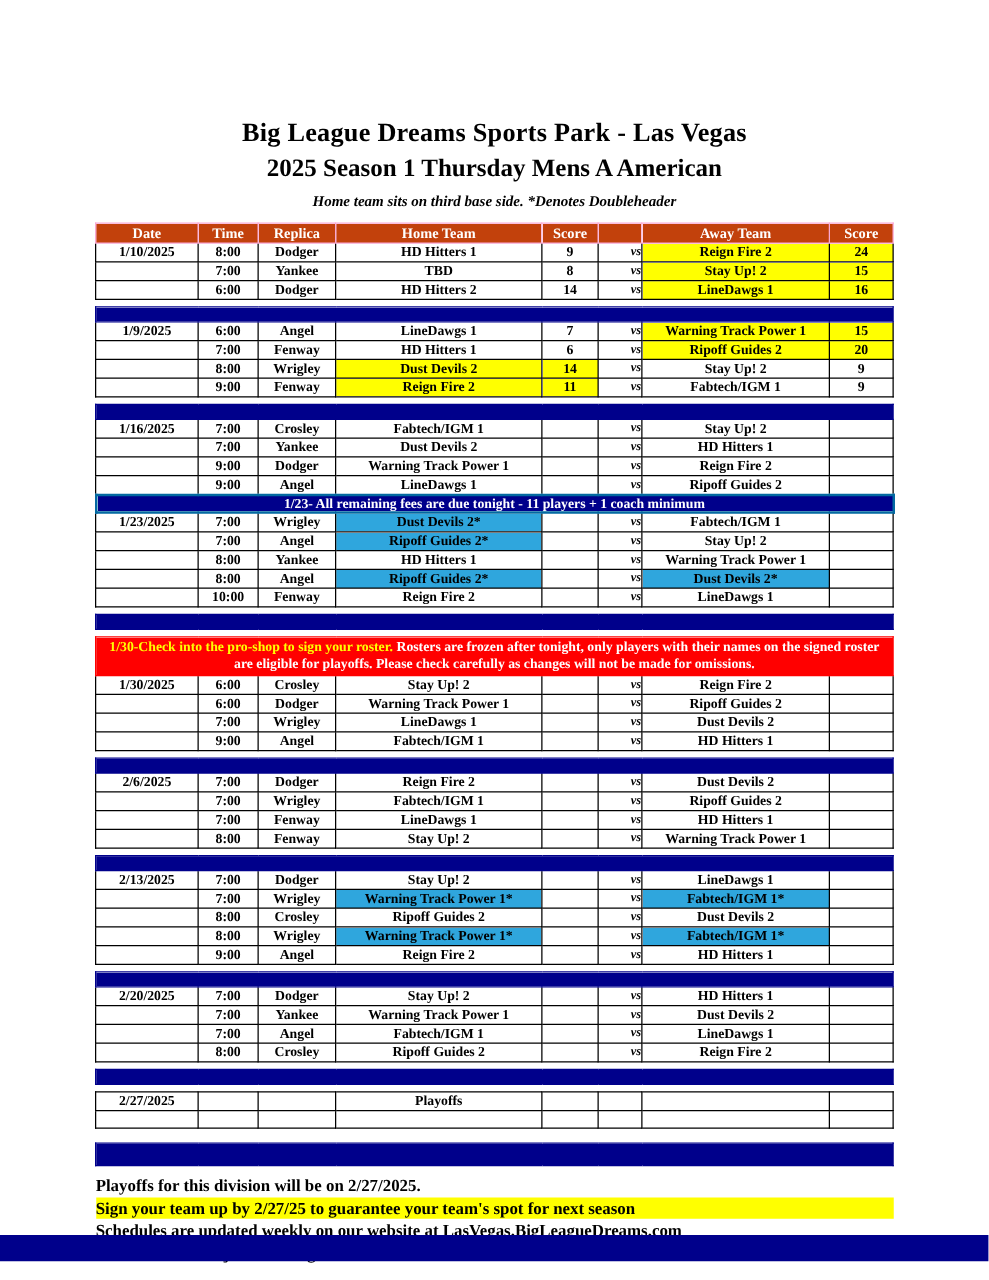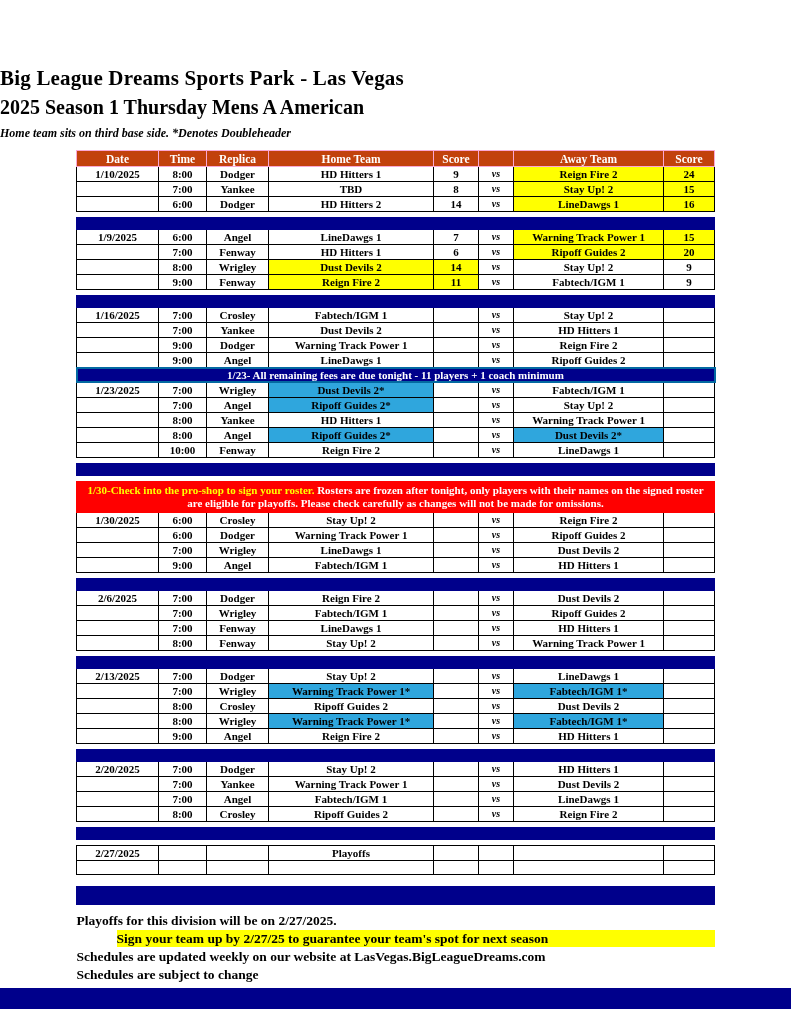--- a/index.html
+++ b/index.html
@@ -1,59 +1,59 @@
 <!DOCTYPE html>
 <html><head>
 <meta charset="utf-8">
 <style>
   * { margin:0; padding:0; box-sizing:border-box; }
   html,body { background:#ffffff; }
   .page {
     width:791px; height:1024px; background:#ffffff; position:relative;
     margin:0 auto; font-family:"Liberation Serif", serif; overflow:hidden;
   }
-  .header-block { text-align:left; padding-top:66px; }
+  .header-block { text-align:center; padding-top:94px; }
   .title { font-size:21px; font-weight:bold; letter-spacing:0.2px; }
   .subtitle { font-size:20px; font-weight:bold; margin-top:5px; }
   .note { font-size:12px; font-weight:bold; font-style:italic; margin-top:7px; }
 
   table.schedule {
     border-collapse:collapse; table-layout:fixed;
     width:638px; margin:9px auto 0;
   }
   col.c-date{width:82px} col.c-time{width:48px} col.c-replica{width:62px}
   col.c-home{width:165px} col.c-score1{width:45px} col.c-vs{width:35px}
   col.c-away{width:150px} col.c-score2{width:51px}
 
   th, td {
     font-size:11px; font-weight:bold; text-align:center; vertical-align:middle;
     overflow:hidden; white-space:nowrap; padding:0;
   }
   tr.header-row th {
     background:#c2410c; color:#ffffff; border:1px solid #f9a8d4; height:16px; font-size:11.5px;
   }
   tr.game td { border:1px solid #000; height:14px; line-height:14px; color:#000; }
-  td.vs { font-style:italic; font-size:10px; }
+  td.vs { font-style:italic; font-size:10px;text-align:right; }
   tr.divider td { background:#00008B; height:12px; border:1px solid #00008B; }
   tr.divider.thick td { height:18px; }
   tr.spacer td { height:6px; border:none; background:#fff; }
   tr.notice td {
     background:#00008B; color:#ffffff; border:2px solid #0369a1; height:14px; font-size:11px;
   }
   tr.alert td {
     background:#FF0000; color:#ffffff; border:1px solid #FF0000;
     white-space:normal; font-size:11px; line-height:13px; padding:2px 4px;
   }
   .alert-hl { color:#FFFF00; }
   .bg-yellow { background:#FFFF00 !important; }
   .bg-cyan { background:#2FA6DD !important; }
 
   .footer { width:638px; margin:7px auto 0; }
   .footer-line { font-size:13.5px; font-weight:bold; line-height:17px; margin-top:1px; }
-  .footer-line.bg-yellow { background:#FFFF00;margin-left:40px; }
+  .footer-line.bg-yellow { background:#FFFF00; }
 
   .bottom-bar {
     position:absolute; left:0; right:0; bottom:15px; height:21px; background:#00008B;
   }
 </style>
 </head>
 <body>
 
 <div class="page">
 

